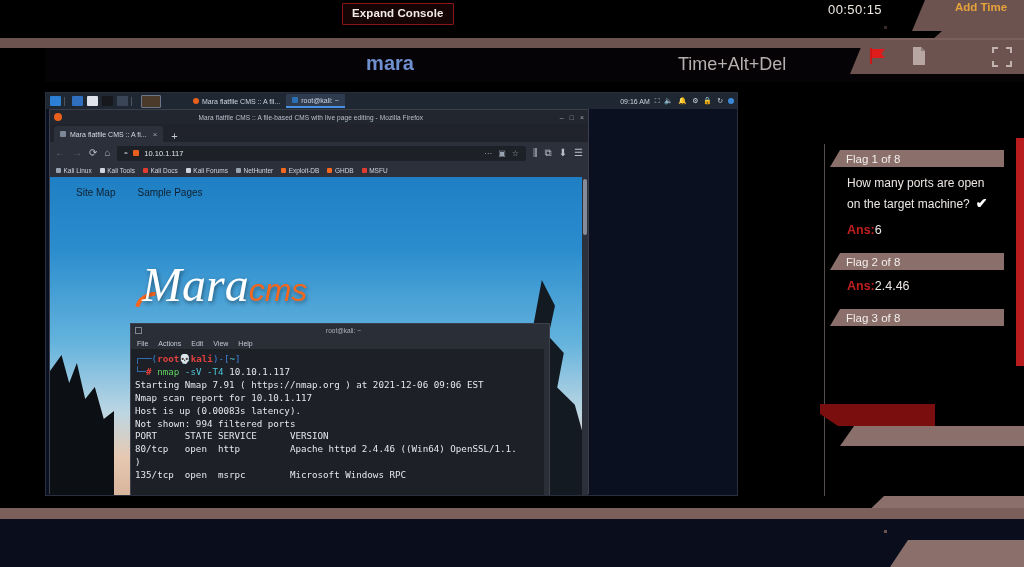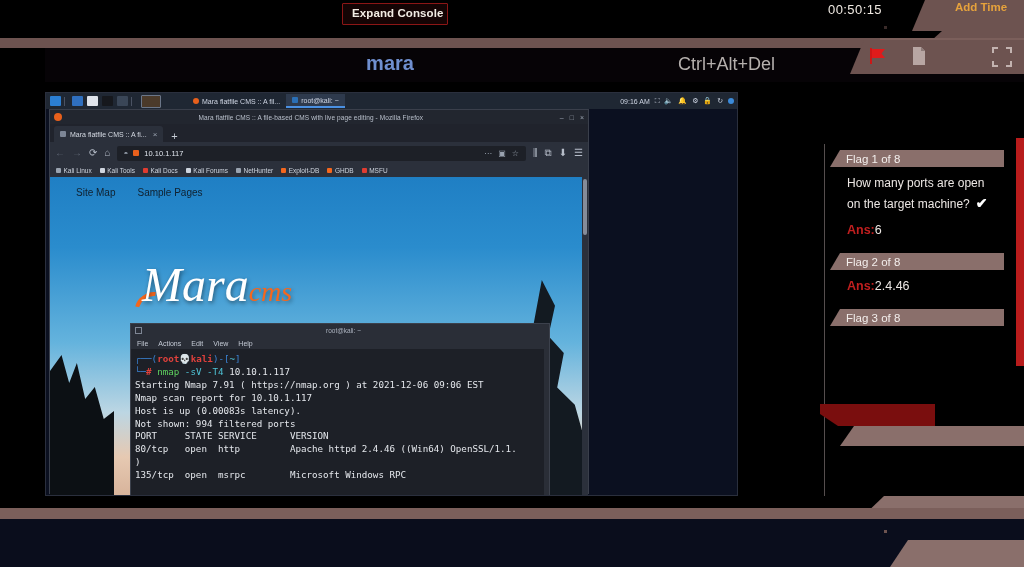--- a/index.html
+++ b/index.html
@@ -11,21 +11,21 @@
   }
   #root { position: relative; width: 1024px; height: 567px; background: #000; }
 
   
   .lab-topbar {
     position: absolute; left: 0; top: 0; width: 1024px; height: 31px;
     background: #000;
   }
   .expand-console {
     position: absolute; left: 342px; top: 3px;
-    padding: 3px 3px 4px 9px;
+    padding: 3px 9px 4px 9px;
     border: 1px solid #8c1616;
     background: #140404;
     color: #f2ece4;
     font-size: 11.5px; font-weight: bold;
     letter-spacing: .1px;
     line-height: 13px;
     border-radius: 1px;
   }
   .lab-timer {
     position: absolute; left: 800px; top: 2px; width: 110px;
@@ -150,21 +150,21 @@
   .mara-page { position: relative; height: 318px; overflow: hidden;
     background: linear-gradient(180deg,#1f7fc4 0%,#2a8ccd 22%,#64b3dd 52%,#bcd6e3 74%,#e6c9b2 88%,#d8b49b 100%); }
   .mara-nav { position: absolute; left: 0; top: 0; height: 30px; width: 100%; display: flex; align-items: center; gap: 22px; padding-left: 26px; }
   .mara-nav a { color: #10202e; font-size: 10px; text-decoration: none; }
   .rock-l { position: absolute; left: 0; bottom: 0; width: 64px; height: 200px; background: #0c1014;
     clip-path: polygon(0 38%, 18% 30%, 30% 44%, 42% 34%, 55% 52%, 70% 46%, 84% 62%, 100% 58%, 100% 100%, 0 100%); }
   .rock-r { position: absolute; right: 0; bottom: 0; width: 110px; height: 215px; background: #131a21;
     clip-path: polygon(58% 0, 70% 12%, 64% 26%, 78% 34%, 72% 50%, 88% 58%, 100% 80%, 100% 100%, 0 100%, 6% 72%, 24% 56%, 36% 62%, 44% 40%, 50% 22%); }
   .mara-logo { position: absolute; left: 92px; top: 80px; white-space: nowrap; }
   .mara-logo .m1 { font-family: "Liberation Serif", serif; font-style: italic; font-size: 48px; color: #ffffff; text-shadow: 1px 2px 4px rgba(0,0,0,.45); }
-  .mara-logo .m2 { font-family: Liberation Serif, serif; font-style: italic; font-size: 28px; color: #f4671e; text-shadow: 1px 2px 4px rgba(0,0,0,.4); }
+  .mara-logo .m2 { font-family: Liberation Sans, sans-serif; font-style: italic; font-size: 32px; color: #f4671e; text-shadow: 1px 2px 4px rgba(0,0,0,.4); }
   .swoosh { position: absolute; left: 84px; top: 116px; width: 34px; height: 28px;
     border: 4px solid #f4671e; border-radius: 50%; border-color: #f4671e transparent transparent transparent; transform: rotate(-35deg); }
   .ff-scroll { position: absolute; right: 0; top: 0; width: 6px; height: 100%; background: #2b303b; }
   .ff-scroll i { position: absolute; top: 2px; left: 1px; width: 4px; height: 56px; background: #858c99; border-radius: 2px; display: block; }
 
   
   .term-win {
     position: absolute; left: 84px; top: 230px; width: 420px; height: 173px;
     background: #1d2027; border: 1px solid #3c414c; overflow: hidden;
   }
@@ -233,21 +233,21 @@
     <div class="add-time">Add Time</div>
     <div class="topbar-notch2"></div>
     <div class="top-dot"></div>
   </div>
 
   <div class="mauve-rule"></div>
   <div class="mauve-rule-r"></div>
 
   <div class="title-row">
     <div class="vm-name">mara</div>
-    <div class="cad-btn">Ctrl+Alt+Del</div>
+    <div class="cad-btn">Time+Alt+Del</div>
   </div>
   <div class="title-tab-bg"></div>
   <div class="ctl-icon ctl-flag">
     <svg width="20" height="20" viewBox="0 0 20 20">
         <path d="M3 2 L3 18" stroke="#cc1717" stroke-width="2"></path>
         <path d="M4 3 L17 3 L13.5 7.5 L17 12 L4 12 Z" fill="#e01b1b"></path>
       </svg>
   </div>
   <div class="ctl-icon ctl-doc">
     <svg width="18" height="20" viewBox="0 0 18 20">

